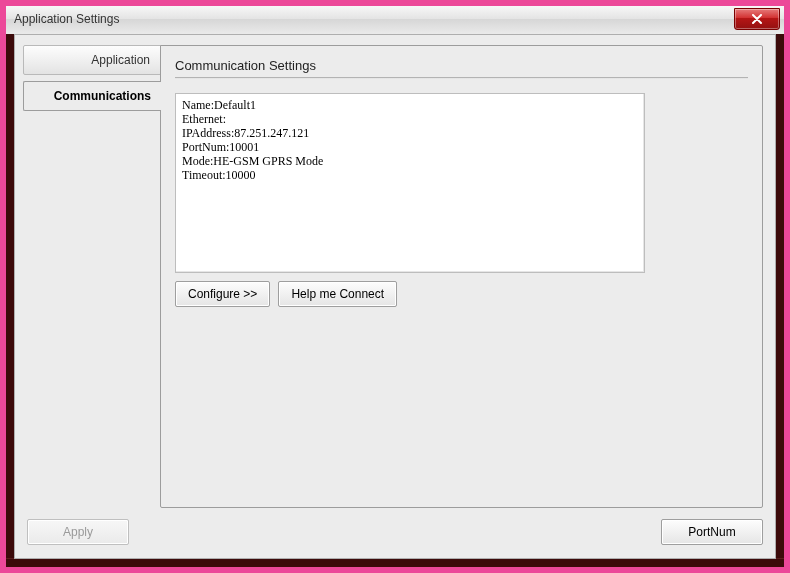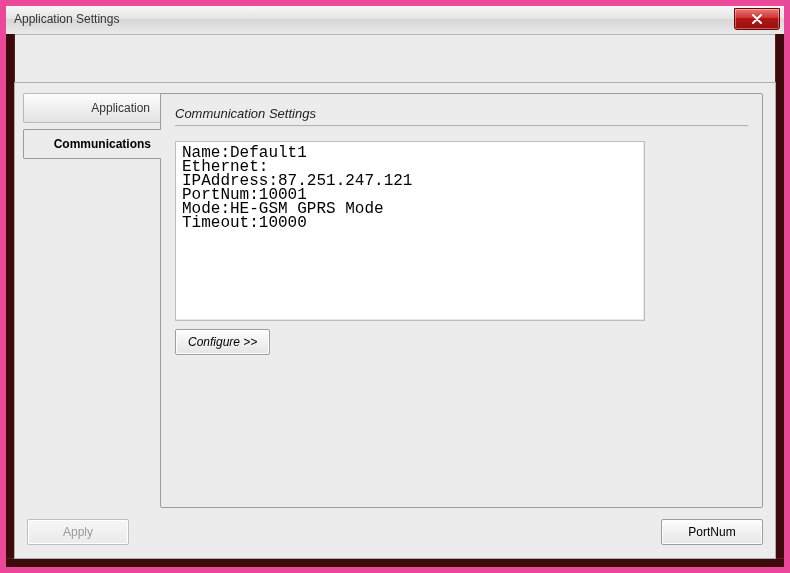--- a/index.html
+++ b/index.html
@@ -9,34 +9,34 @@
   .titlebar{height:28px;background:linear-gradient(to bottom,#f7f7f7 0%,#e4e4e4 45%,#d6d6d6 46%,#eaeaea 100%);border-bottom:1px solid #b5b5b5;position:relative;}
   .titlebar .title{position:absolute;left:8px;top:6px;font-size:12px;color:#333;}
   .close-btn{position:absolute;right:4px;top:2px;width:44px;height:20px;border:1px solid #7a0000;border-radius:0 0 3px 3px;background:linear-gradient(to bottom,#e67a7a 0%,#d23030 45%,#b51616 46%,#941010 100%);box-shadow:inset 0 0 0 1px rgba(255,255,255,0.35);color:#fff;display:flex;align-items:center;justify-content:center;cursor:pointer;}
   .close-btn svg{display:block;}
   
   .edge-left,.edge-right{position:absolute;top:28px;width:8px;bottom:0;background:#3c0a0a;}
   .edge-left{left:0;border-right:1px solid #5a1d1d;}
   .edge-right{right:0;border-left:1px solid #5a1d1d;}
   .edge-bottom{position:absolute;left:0;right:0;bottom:0;height:8px;background:#3c0a0a;border-top:1px solid #5a1d1d;}
   
-  .client{position:absolute;left:8px;right:8px;top:28px;bottom:8px;background:#ececec;border:1px solid #aeaeae;box-sizing:border-box;margin-top:48px;}
+  .client{position:absolute;left:8px;right:8px;top:28px;bottom:8px;background:#ececec;border:1px solid #aeaeae;box-sizing:border-box;}
   .tab-col{position:absolute;left:8px;top:10px;width:138px;}
   .tab{box-sizing:border-box;width:138px;height:30px;display:flex;align-items:center;justify-content:flex-end;padding-right:10px;font-size:12px;cursor:pointer;}
   .tab.inactive{background:linear-gradient(to bottom,#fdfdfd 0%,#e3e3e3 100%);border:1px solid #b9b9b9;border-right:1px solid #b9b9b9;border-radius:2px 0 0 2px;color:#333;margin-bottom:6px;}
   .tab.active{background:#ececec;border:1px solid #9c9c9c;border-right:none;border-radius:2px 0 0 2px;font-weight:bold;position:relative;z-index:2;justify-content:flex-end;}
   
   .page{position:absolute;left:145px;right:12px;top:10px;bottom:50px;border:1px solid #9c9c9c;background:#ececec;border-radius:0 2px 2px 2px;}
   
   .tab.active::after{content:"";position:absolute;right:-1px;top:0;width:2px;height:100%;background:#ececec;}
   .page-inner{position:absolute;inset:8px;}
-  .page-title{font-size:13px;color:#222;margin:4px 0 4px 6px;font-style:italic;}
+  .page-title{font-size:13px;color:#222;margin:4px 0 4px 6px;}
   .page-rule{height:2px;background:linear-gradient(to bottom,#9a9a9a,#fff);margin:0 6px 14px 6px;}
-  .infobox{margin:0 0 0 6px;width:470px;height:180px;border:1px solid #bdbdbd;background:#fff;box-shadow:inset -1px -1px 0 #e6e6e6, inset 1px 1px 0 #fff;box-sizing:border-box;padding:4px 6px;white-space:pre;font-family:Liberation Mono, monospace;font-size:16px;line-height:14px;overflow:hidden;}
-  .btn-row{margin:8px 0 0 6px;display:flex;gap:8px;font-style:italic;}
+  .infobox{margin:0 0 0 6px;width:470px;height:180px;border:1px solid #bdbdbd;background:#fff;box-shadow:inset -1px -1px 0 #e6e6e6, inset 1px 1px 0 #fff;box-sizing:border-box;padding:4px 6px;white-space:pre;font-family:Liberation Serif, serif;font-size:12px;line-height:14px;overflow:hidden;}
+  .btn-row{margin:8px 0 0 6px;display:flex;gap:8px;}
   .btn{height:24px;padding:0 12px;background:linear-gradient(to bottom,#fdfdfd,#e5e5e5);border:1px solid #9e9e9e;border-radius:2px;font-size:12px;display:inline-flex;align-items:center;justify-content:center;cursor:pointer;box-shadow:inset 0 0 0 1px #fff;}
   
   .footer{position:absolute;left:12px;right:12px;bottom:12px;height:28px;display:flex;align-items:center;}
   .footer .spacer{flex:1;}
   .footer .btn{min-width:76px;}
   .footer .btn.disabled{color:#9a9a9a;cursor:default;background:linear-gradient(to bottom,#f7f7f7,#eaeaea);border-color:#bfbfbf;}
 </style>
 </head>
 <body>
 
@@ -74,20 +74,23 @@
 Ethernet:
 IPAddress:87.251.247.121
 PortNum:10001
 Mode:HE-GSM GPRS Mode
 Timeout:10000</div>
 
         <div class="btn-row">
           <div class="btn">
             <span>Configure &gt;&gt;</span>
           </div>
+          <div class="btn">
+            <span>Help me Connect</span>
+          </div>
         </div>
       </div>
     </div>
 
     <div class="footer">
       <div class="btn disabled">
         <span>Apply</span>
       </div>
       <div class="spacer"></div>
       <div style="width:8px"></div>

